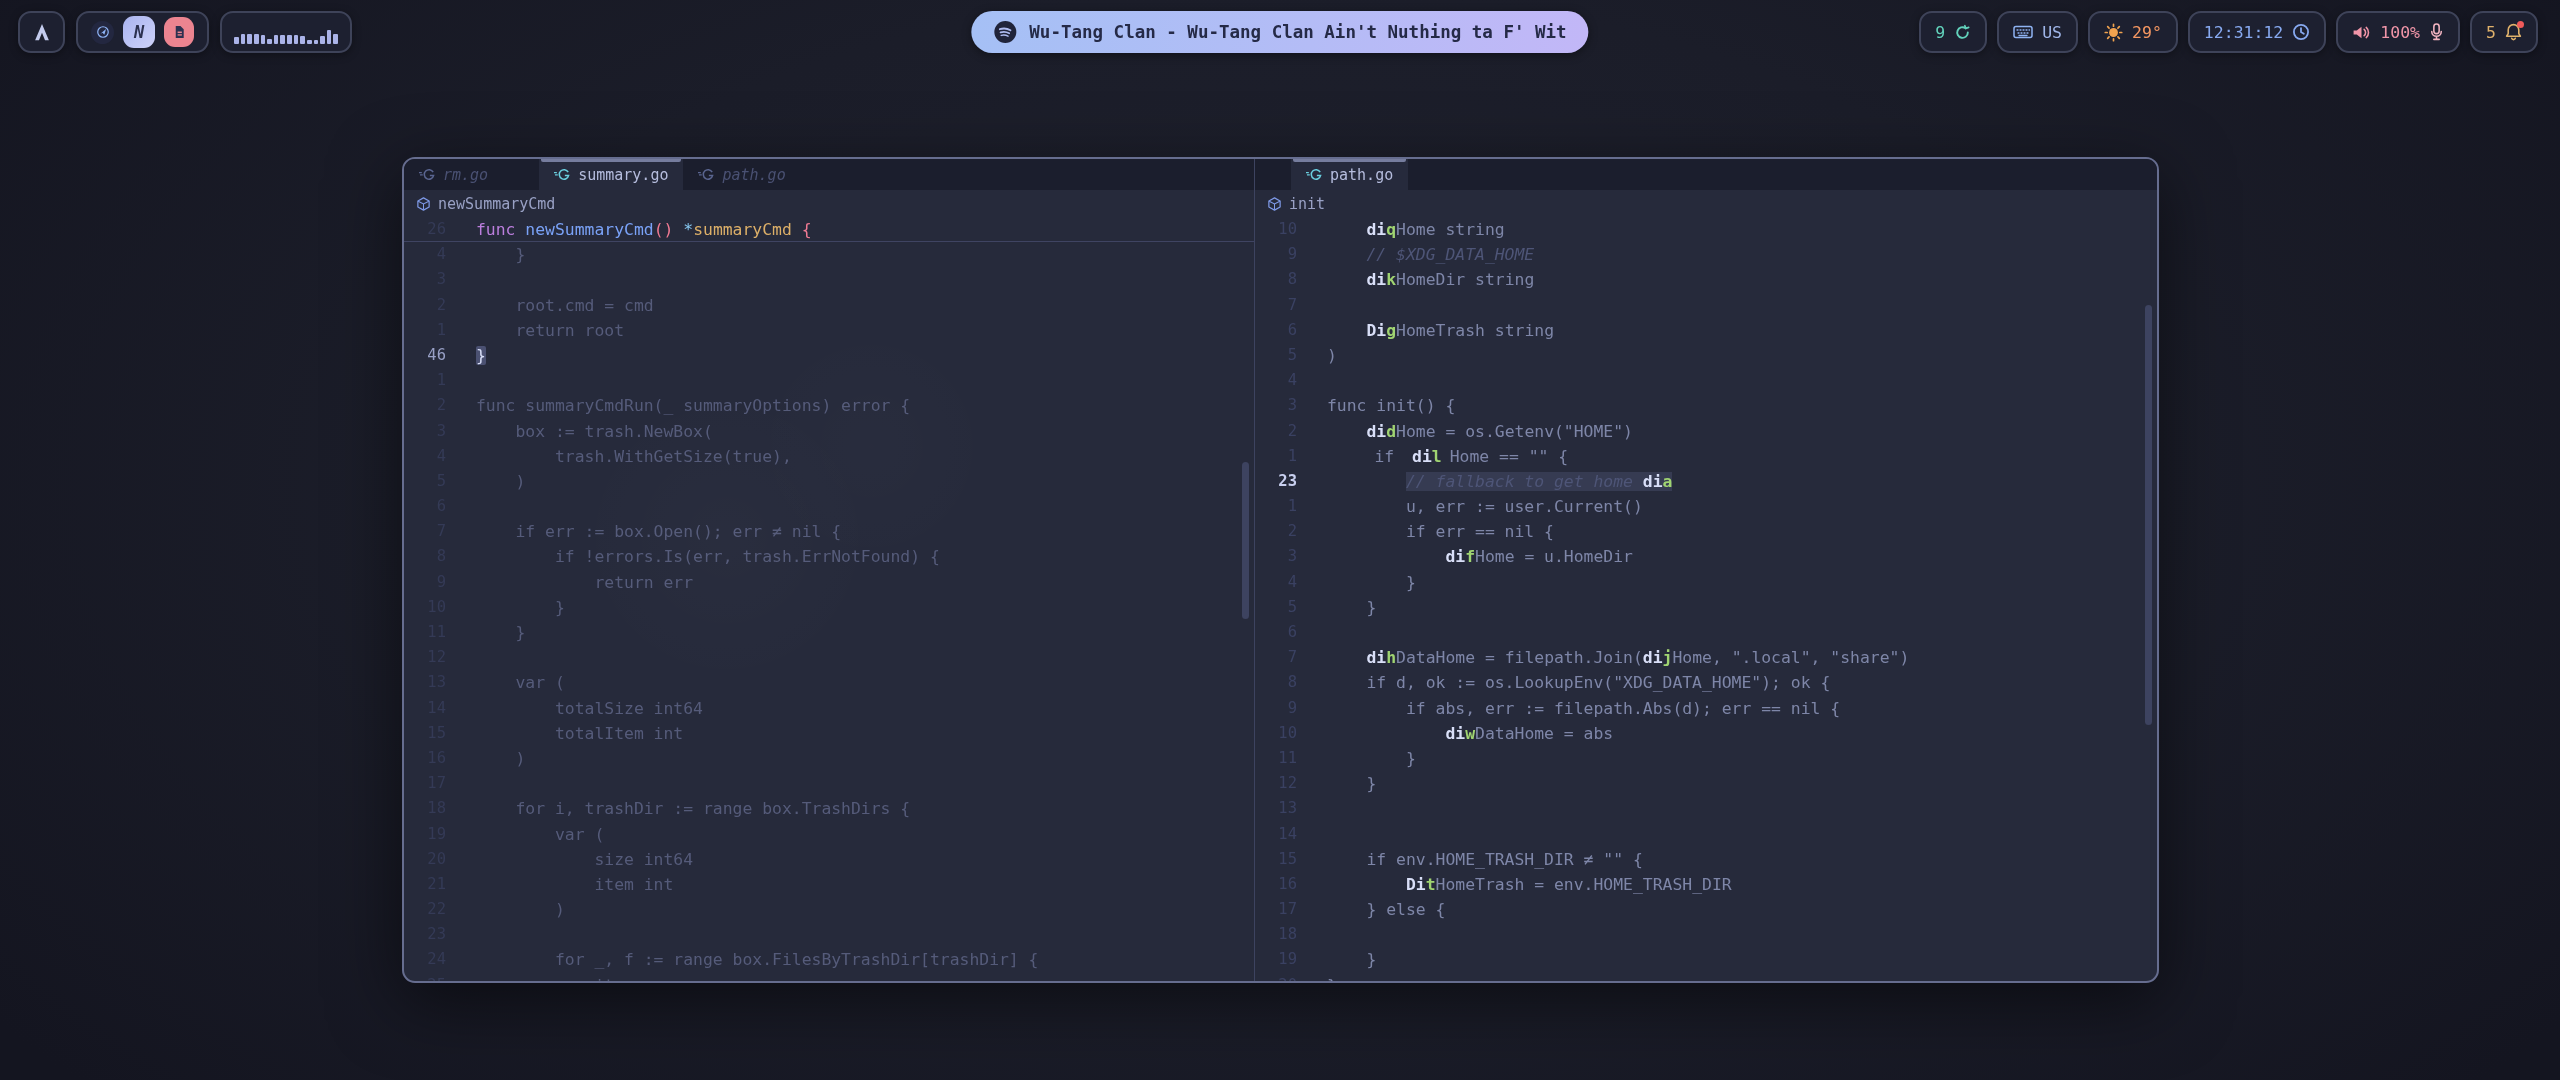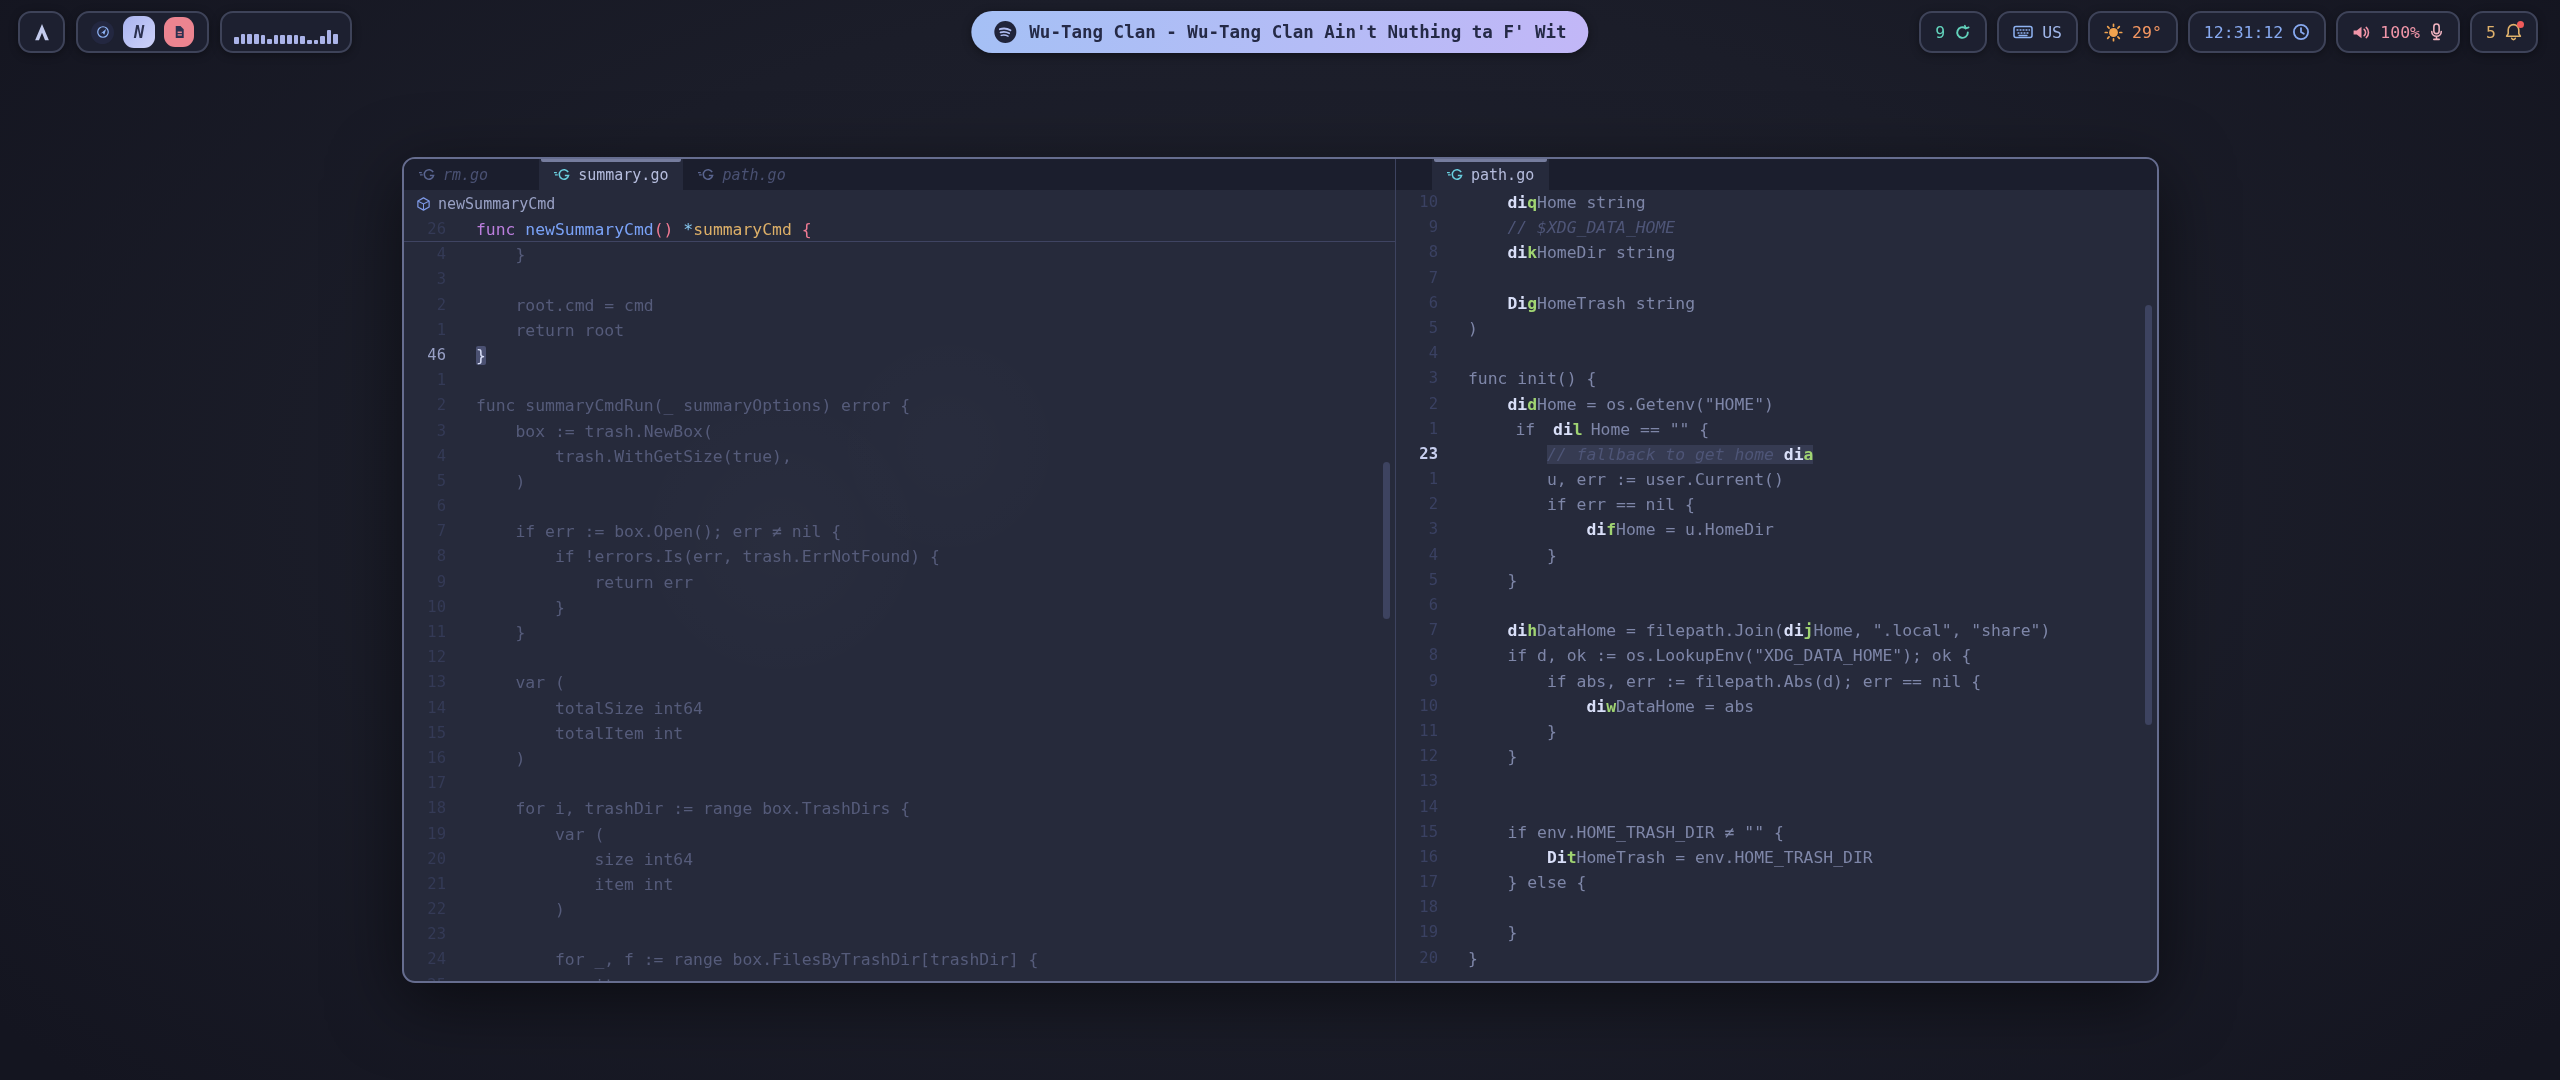--- a/index.html
+++ b/index.html
@@ -45,21 +45,21 @@
   .bell-dot { position:absolute; right:-2px; top:-2px; width:7px; height:7px; border-radius:50%; background:#f05a5a; }
 
   
   .window {
     position:absolute; left:402px; top:157px; width:1757px; height:826px;
     background:#262a3b; border:2px solid #666d8f; border-radius:13px;
     box-shadow:0 18px 70px rgba(0,0,0,.55);
     display:flex; overflow:hidden;
   }
   .pane { display:flex; flex-direction:column; overflow:hidden; position:relative; }
-  .pane-left { width:992px; border-right:1px solid #3d4360; }
+  .pane-left { width:851px; border-right:1px solid #3d4360; }
   .pane-right { flex:1; }
 
   .tabbar { height:31px; background:#1b1e2d; display:flex; align-items:stretch; flex-shrink:0; position:relative; }
   .tab { display:flex; align-items:center; gap:7px; padding:0 15px; font-size:15px; color:#4a5173; font-style:italic; position:relative; }
   .tab .go-icon { color:#5a6590; }
   .tab.active { color:#b6bdde; font-style:normal; background:#262a3c;margin-left:36px; }
   .tab.active .go-icon { color:#6ad0e0; }
   .tab.active::before { content:""; position:absolute; left:2px; right:2px; top:0; height:3px; background:#767d9e; border-radius:0 0 2px 2px; }
 
   .breadcrumb { height:27px; display:flex; align-items:center; gap:7px; padding-left:12px; font-size:15px; color:#99a1c5; flex-shrink:0; background:#262a3b; }
@@ -282,20 +282,27 @@
   <div class="pane pane-right">
     <div class="tabbar">
       <div class="tab active">
         <svg class="go-icon" width="17" height="15" viewBox="0 0 18 15">
           <path d="M0 5.5 h3 M1 8 h3" stroke="currentColor" stroke-width="1.3"></path>
           <path d="M15 5 a5 5 0 1 0 0.5 3.5 h-4" fill="none" stroke="currentColor" stroke-width="1.6"></path>
         </svg>
         <span>path.go</span>
       </div>
     </div>
+    <div class="breadcrumb">
+      <svg width="15" height="16" viewBox="0 0 16 16">
+        <path d="M8 1.5 L14 4.8 V11.2 L8 14.5 L2 11.2 V4.8 Z" fill="none" stroke="currentColor" stroke-width="1.3" stroke-linejoin="round"></path>
+        <path d="M2.3 5 L8 8 L13.7 5 M8 8 V14.2" fill="none" stroke="currentColor" stroke-width="1.1"></path>
+      </svg>
+      <span>init</span>
+    </div>
     <div class="code-area" id="right-code">
         <div class="row"><span class="ln">10</span><span class="code"><span>    </span><span class="m">di</span><span class="lb">q</span><span>Home string</span></span></div>
         <div class="row"><span class="ln">9</span><span class="code"><span class="cm">    // $XDG_DATA_HOME</span></span></div>
         <div class="row"><span class="ln">8</span><span class="code"><span>    </span><span class="m">di</span><span class="lb">k</span><span>HomeDir string</span></span></div>
         <div class="row"><span class="ln">7</span><span class="code"></span></div>
         <div class="row"><span class="ln">6</span><span class="code"><span>    </span><span class="m">Di</span><span class="lb">g</span><span>HomeTrash string</span></span></div>
         <div class="row"><span class="ln">5</span><span class="code"><span>)</span></span></div>
         <div class="row"><span class="ln">4</span><span class="code"></span></div>
         <div class="row"><span class="ln">3</span><span class="code"><span>func init() {</span></span></div>
         <div class="row"><span class="ln">2</span><span class="code"><span>    </span><span class="m">di</span><span class="lb">d</span><span>Home = os.Getenv("HOME")</span></span></div>

